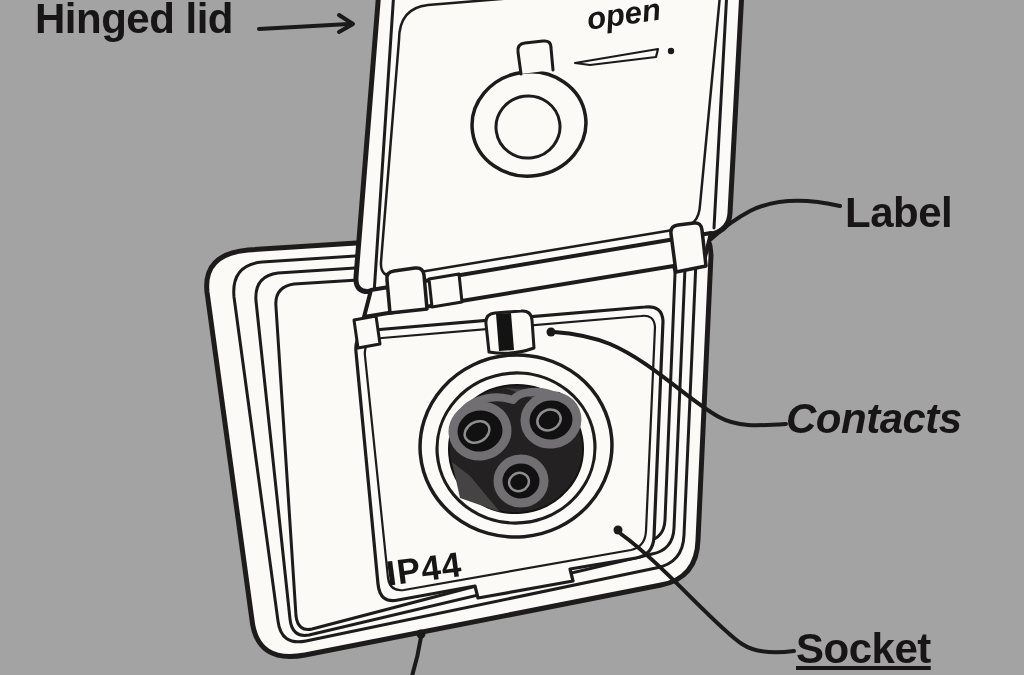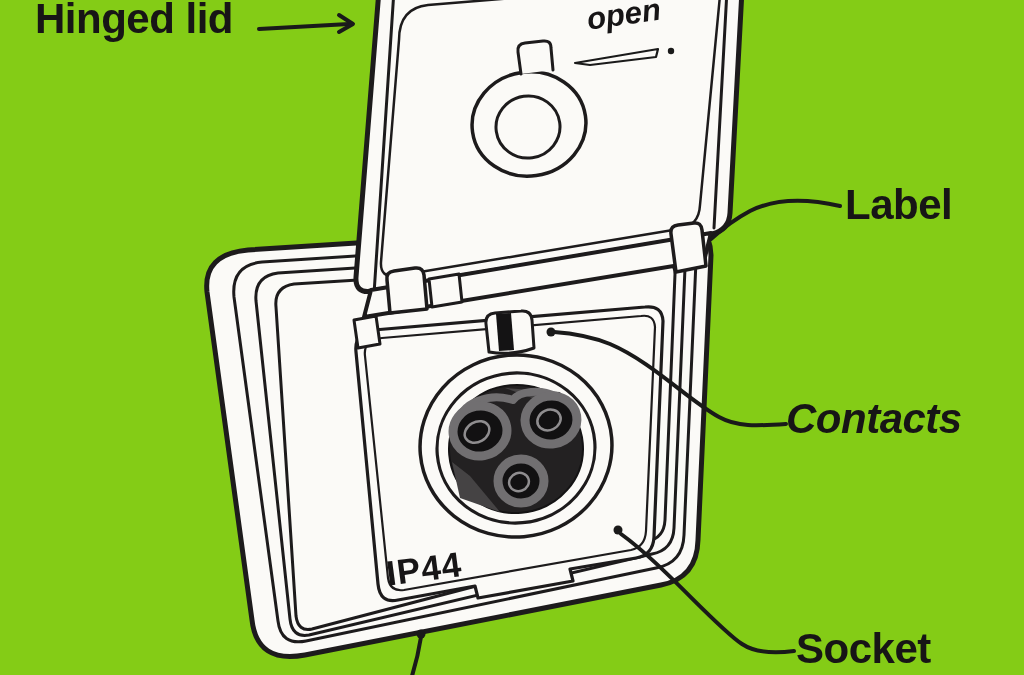--- a/index.html
+++ b/index.html
@@ -1,18 +1,18 @@
 <!DOCTYPE html>
 <html><head>
 <meta charset="utf-8">
 <style>
   html,body{margin:0;padding:0;background:#e8e7e4;}
   #canvas{
     position:relative;width:1024px;height:675px;overflow:hidden;
-    background:#84cc16;
+    background:#a3a3a3;
     font-family:"Liberation Sans","DejaVu Sans",sans-serif;
   }
   #canvas svg{position:absolute;left:0;top:0;}
   .lbl{
     position:absolute;color:#171516;font-weight:600;letter-spacing:-0.5px;
     white-space:nowrap;line-height:1;z-index:5;
   }
   .lbl-big{font-size:42px;}
   .mark-open{
     font-size:31px;font-style:italic;font-weight:700;
@@ -87,19 +87,19 @@
       <path stroke-width="4" d="M 421,637 C 419,650 416,663 412,676"></path>
       <circle cx="421" cy="634" r="4.5" fill="#1a1a1a" stroke="none"></circle>
       <g stroke-width="2.2">
         <path d="M 575,63 L 658,49 L 656,57 L 590,65 Z"></path>
         <circle cx="671" cy="51" r="3.2" fill="#1a1a1a" stroke="none"></circle>
       </g>
     </g>
   </svg>
 
   <div class="lbl lbl-big" style="left:35px;top:-2px;">Hinged lid</div>
-  <div class="lbl lbl-big" style="left:845px;top:184px;">Label</div>
+  <div class="lbl lbl-big" style="left:845px;top:192px;">Label</div>
   <div class="lbl lbl-big" style="left:786px;top:398px;font-style:italic;">Contacts</div>
-  <div class="lbl lbl-big" style="left:796px;top:628px;">Socket</div>
+  <div class="lbl lbl-big" style="left:796px;top:628px;text-decoration:underline;">Socket</div>
   <div class="lbl mark-open" style="left:585px;top:4px;">open</div>
   <div class="lbl mark-ip" style="left:384px;top:556px;">IP44</div>
 
 </div>
 
 </body></html>

